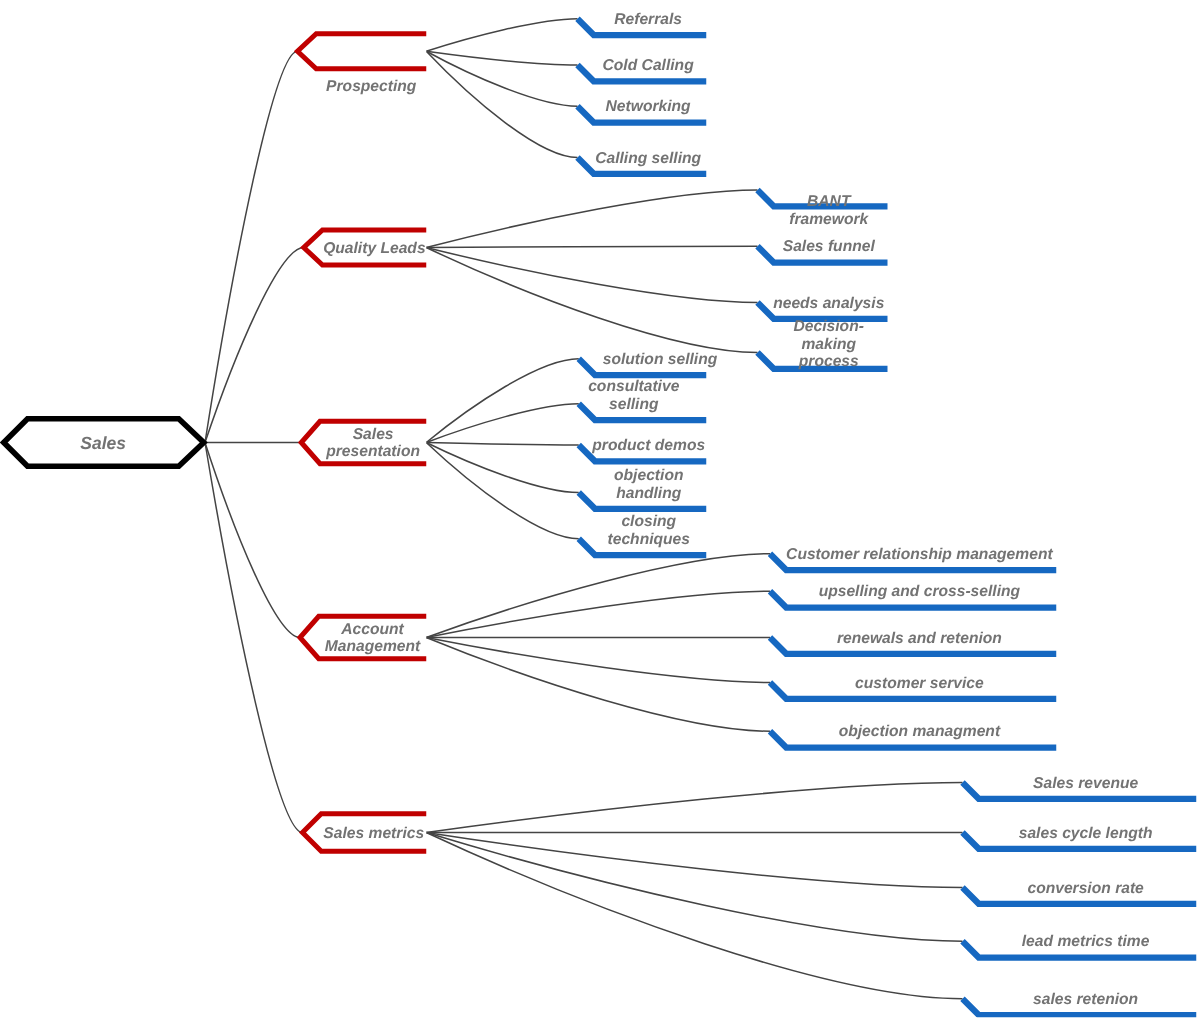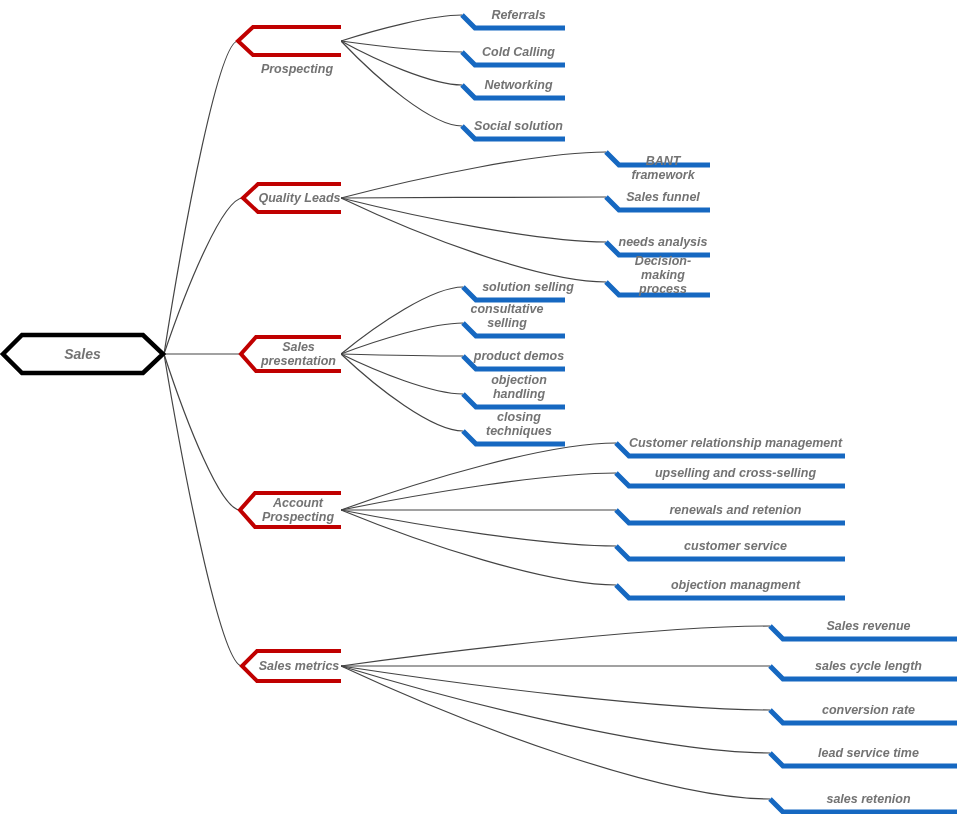--- a/index.html
+++ b/index.html
@@ -92,43 +92,43 @@
         <path d="M770,799 L783,812 L957,812" fill="none" stroke="#1668c1" stroke-width="5"></path>
       </g>
     </svg>
 
   <div class="node-label root-label" style="left:22px;top:335px;width:121px;height:38px;">Sales</div>
 
 <div class="node-label" style="left: 253px; top: 27px; width: 88px; height: 28px; margin-top: 28px;">Prospecting</div>
     <div class="node-label" style="left: 472px; top: 8px; width: 93px; height: 14px;">Referrals</div>
     <div class="node-label" style="left: 472px; top: 45px; width: 93px; height: 14px;">Cold Calling</div>
     <div class="node-label" style="left: 472px; top: 78px; width: 93px; height: 14px;">Networking</div>
-    <div class="node-label" style="left: 472px; top: 119px; width: 93px; height: 14px;">Social solution</div>
+    <div class="node-label" style="left: 472px; top: 119px; width: 93px; height: 14px;">Calling selling</div>
     <div class="node-label" style="left: 258px; top: 184px; width: 83px; height: 28px; text-align: right;">Quality Leads</div>
     <div class="node-label" style="left: 616px; top: 161px; width: 94px; height: 14px;">BANT framework</div>
     <div class="node-label" style="left: 616px; top: 190px; width: 94px; height: 14px;">Sales funnel</div>
     <div class="node-label" style="left: 616px; top: 235px; width: 94px; height: 14px;">needs analysis</div>
     <div class="node-label" style="left: 616px; top: 261px; width: 94px; height: 28px;">Decision-making
 process</div>
     <div class="node-label" style="left: 256px; top: 337px; width: 85px; height: 34px;">Sales
 presentation</div>
     <div class="node-label" style="left: 482px; top: 280px; width: 92px; height: 14px;">solution selling</div>
     <div class="node-label" style="left: 461px; top: 302px; width: 92px; height: 28px;">consultative
 selling</div>
     <div class="node-label" style="left: 473px; top: 349px; width: 92px; height: 14px;">product demos</div>
     <div class="node-label" style="left: 473px; top: 373px; width: 92px; height: 28px;">objection
 handling</div>
     <div class="node-label" style="left: 473px; top: 410px; width: 92px; height: 28px;">closing
 techniques</div>
     <div class="node-label" style="left: 255px; top: 493px; width: 86px; height: 34px;">Account
-Prospecting</div>
+Management</div>
     <div class="node-label" style="left: 626px; top: 436px; width: 219px; height: 14px;">Customer relationship management</div>
     <div class="node-label" style="left: 626px; top: 466px; width: 219px; height: 14px;">upselling and cross-selling</div>
     <div class="node-label" style="left: 626px; top: 503px; width: 219px; height: 14px;">renewals and retenion</div>
     <div class="node-label" style="left: 626px; top: 539px; width: 219px; height: 14px;">customer service</div>
     <div class="node-label" style="left: 626px; top: 578px; width: 219px; height: 14px;">objection managment</div>
     <div class="node-label" style="left: 257px; top: 651px; width: 84px; height: 30px;">Sales metrics</div>
     <div class="node-label" style="left: 780px; top: 619px; width: 177px; height: 14px;">Sales revenue</div>
     <div class="node-label" style="left: 780px; top: 659px; width: 177px; height: 14px;">sales cycle length</div>
     <div class="node-label" style="left: 780px; top: 703px; width: 177px; height: 14px;">conversion rate</div>
-    <div class="node-label" style="left: 780px; top: 746px; width: 177px; height: 14px;">lead service time</div>
+    <div class="node-label" style="left: 780px; top: 746px; width: 177px; height: 14px;">lead metrics time</div>
     <div class="node-label" style="left: 780px; top: 792px; width: 177px; height: 14px;">sales retenion</div>
   </div>
 
 </body></html>

